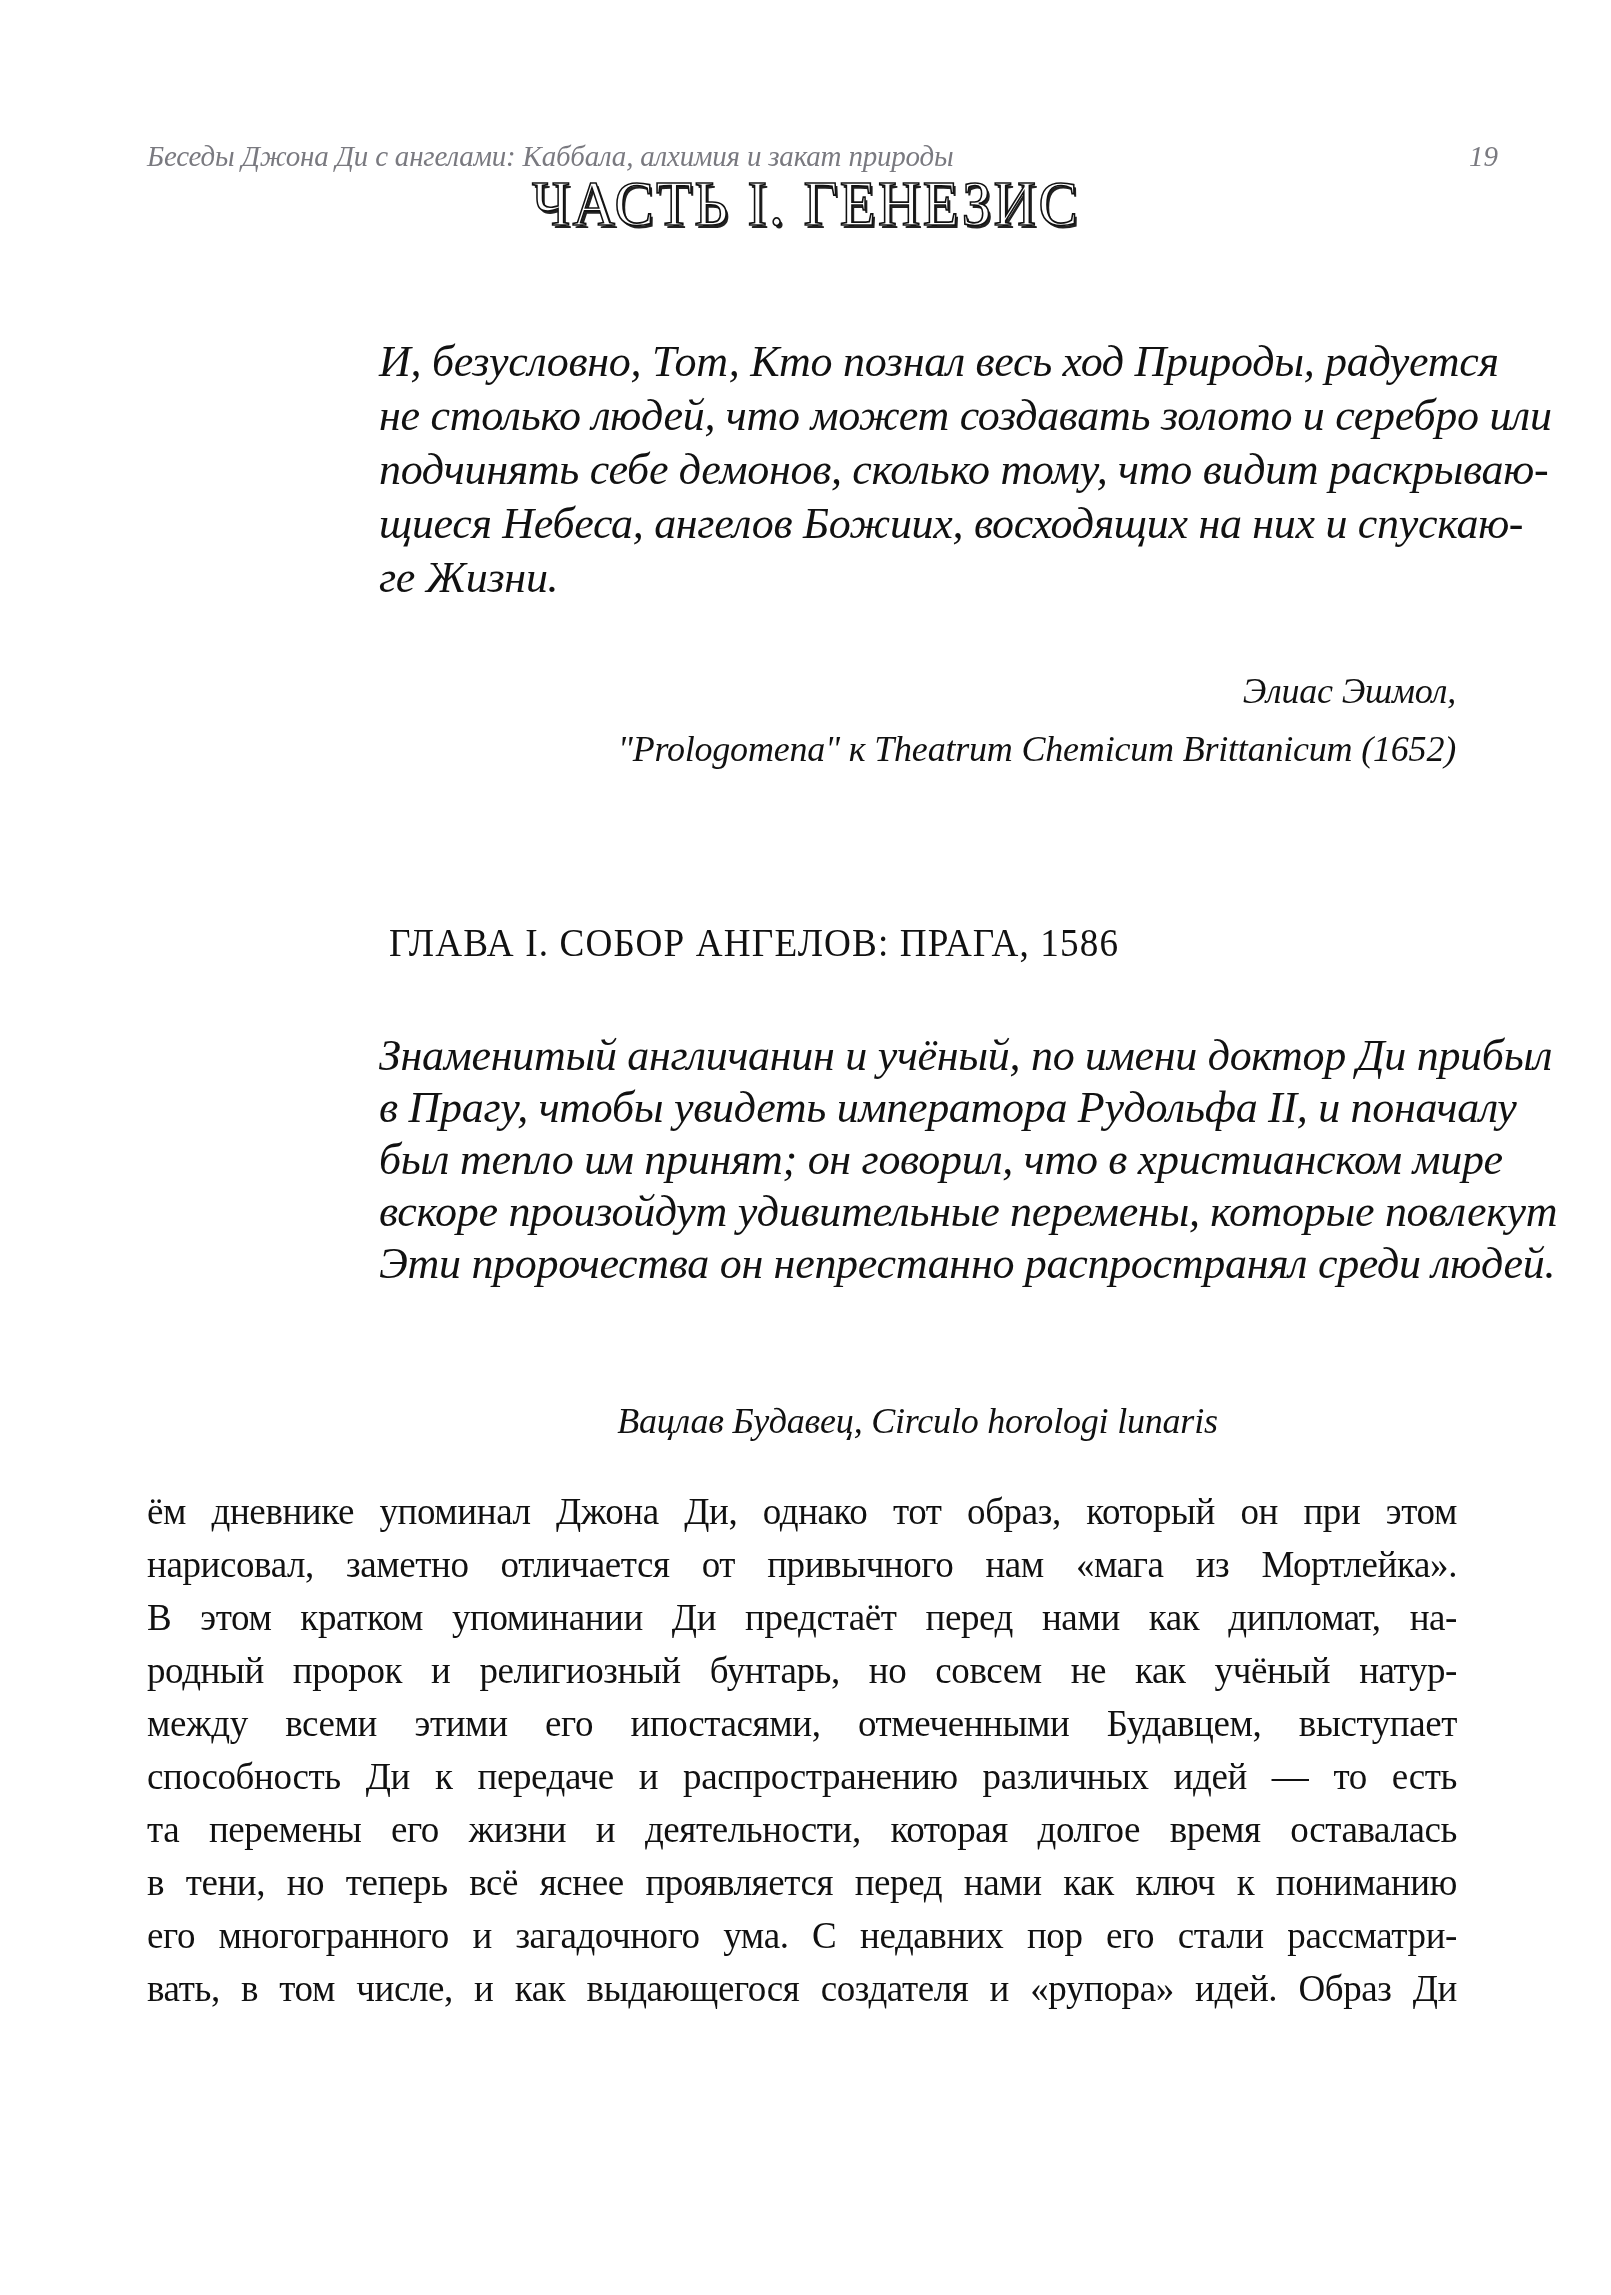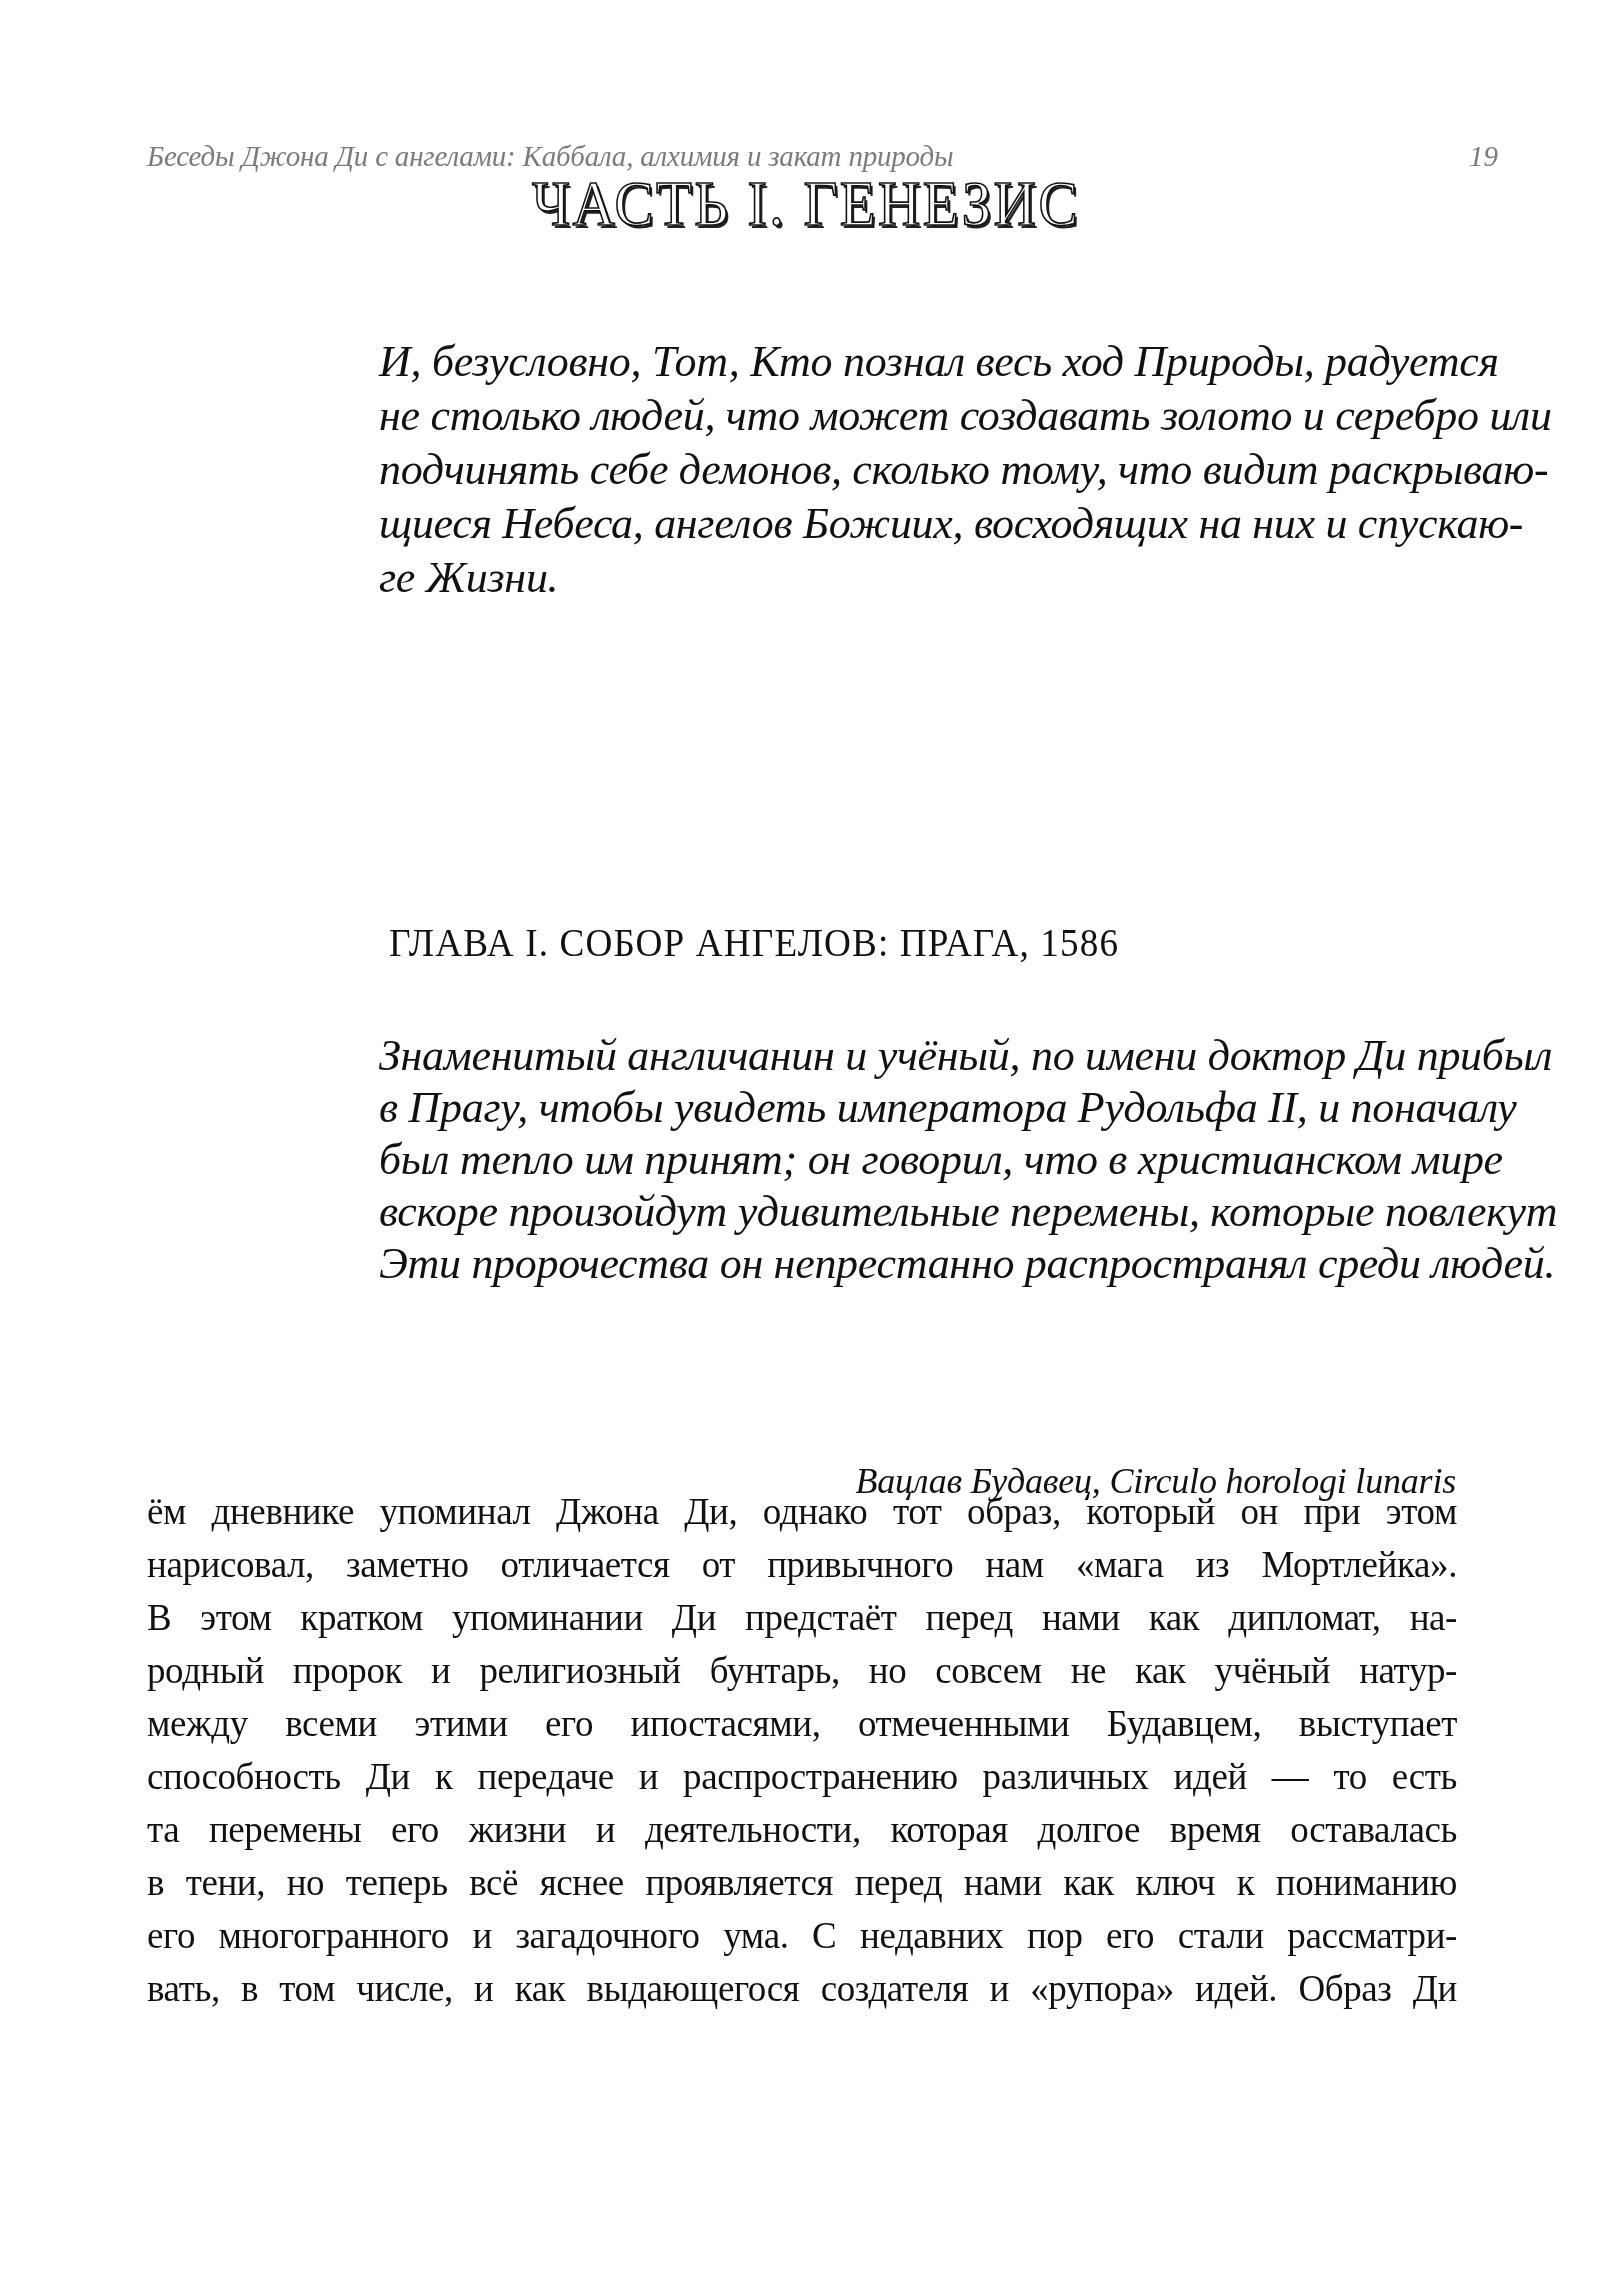--- a/index.html
+++ b/index.html
@@ -80,21 +80,21 @@
     position: absolute;
     left: 379px;
     width: 1077px;
     text-align: right;
     font-style: italic;
     font-size: 36px;
     line-height: 58px;
     letter-spacing: -0.2px;
   }
   .attribution-1 { top: 662px; }
-  .attribution-2 { top: 1452px; }
+  .attribution-2 { top: 1392px; text-align: center; }
   
   .chapter-title {
     position: absolute;
     left: 389px;
     top: 918px;
     font-size: 40px;
     line-height: 50px;
     letter-spacing: 1.2px;
     color: #111111;
     white-space: nowrap;
@@ -142,20 +142,24 @@
   <h1 class="part-title" style="margin:0;">ЧАСТЬ I. ГЕНЕЗИС</h1>
 
   <div class="epigraph epigraph-1">
     <span class="line">И, безусловно, Тот, Кто познал весь ход Природы, радуется</span>
     <span class="line">не столько людей, что может создавать золото и серебро или</span>
     <span class="line">подчинять себе демонов, сколько тому, что видит раскрываю-</span>
     <span class="line">щиеся Небеса, ангелов Божиих, восходящих на них и спускаю-</span>
     <span class="line last">ге Жизни.</span>
   </div>
 
+  <div class="attribution attribution-1">
+    <span class="line-r" style="display:block;">Элиас Эшмол,</span>
+    <span class="line-r" style="display:block;">"Prologomena" к Theatrum Chemicum Brittanicum (1652)</span>
+  </div>
 
   <h2 class="chapter-title" style="margin:0;font-weight:normal;">ГЛАВА I. СОБОР АНГЕЛОВ: ПРАГА, 1586</h2>
 
   <div class="epigraph epigraph-2">
     <span class="line">Знаменитый англичанин и учёный, по имени доктор Ди прибыл</span>
     <span class="line">в Прагу, чтобы увидеть императора Рудольфа II, и поначалу</span>
     <span class="line">был тепло им принят; он говорил, что в христианском мире</span>
     <span class="line">вскоре произойдут удивительные перемены, которые повлекут</span>
     <span class="line">Эти пророчества он непрестанно распространял среди людей.</span>
   </div>

